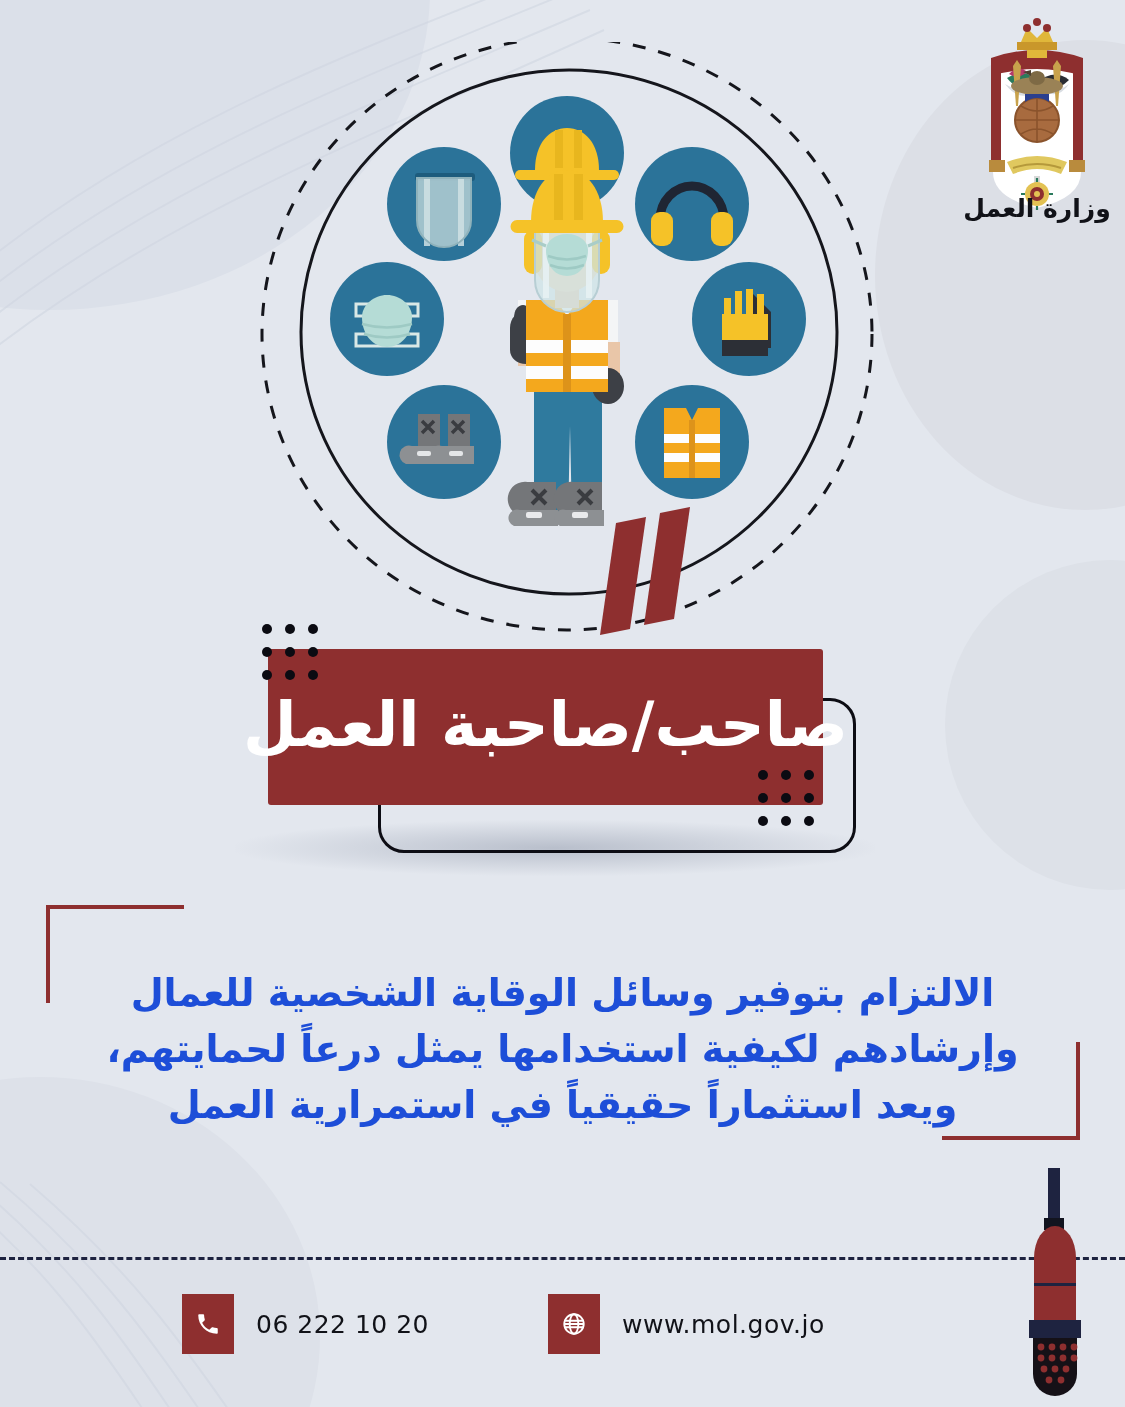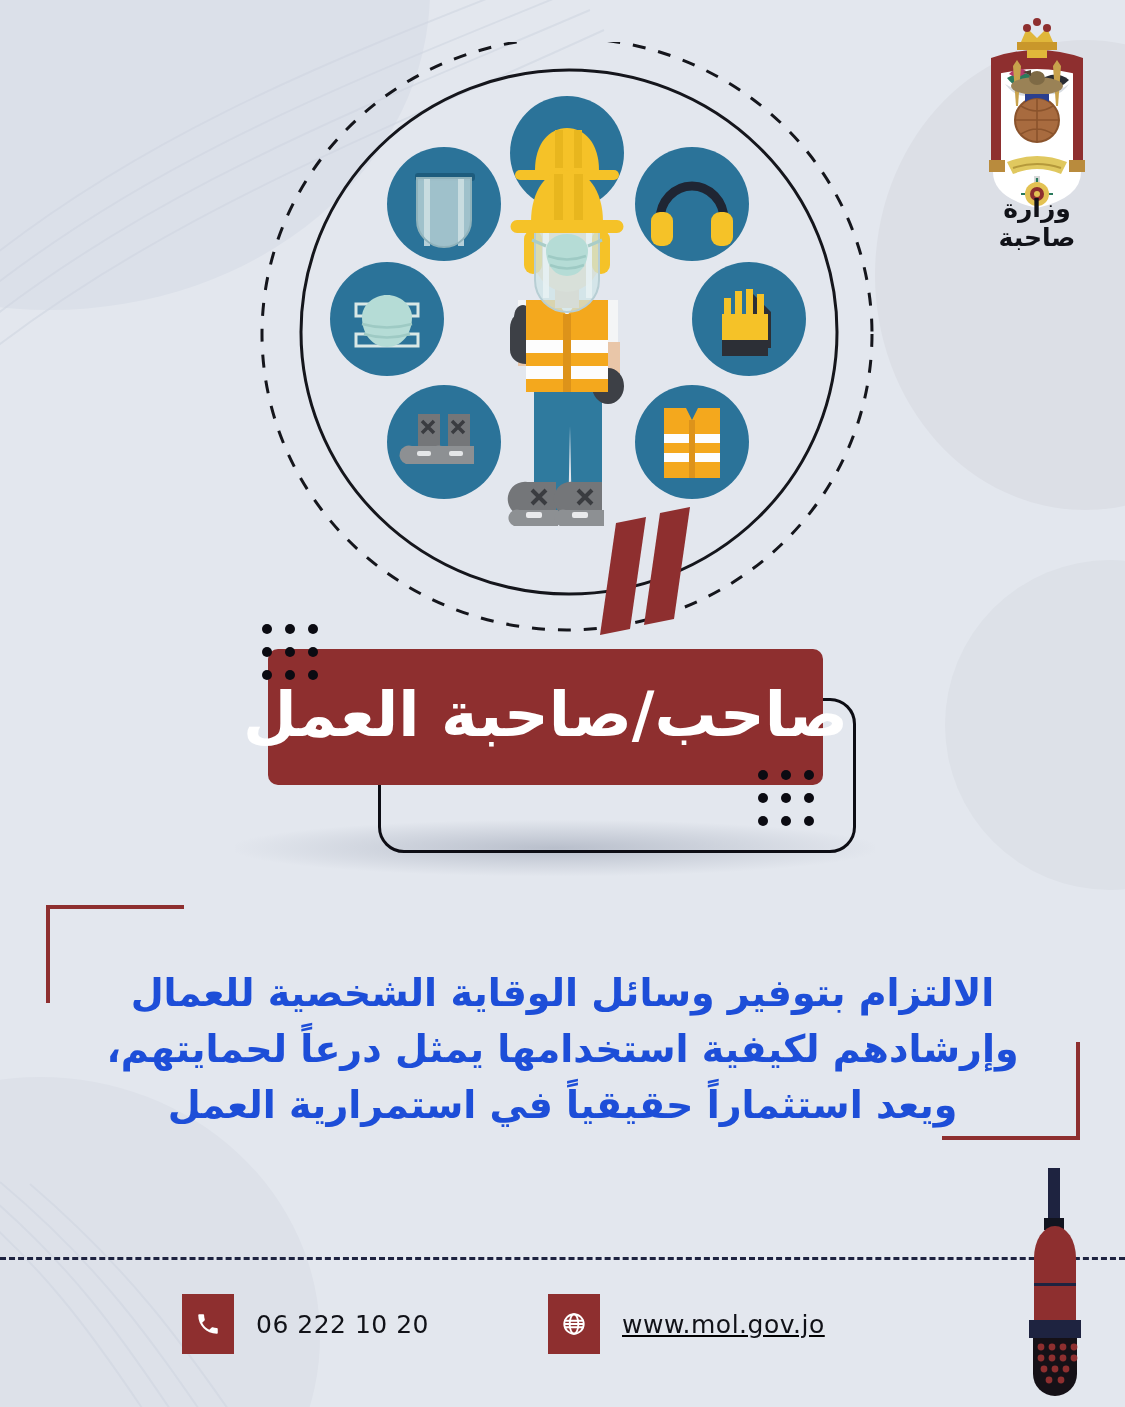--- a/index.html
+++ b/index.html
@@ -32,22 +32,22 @@
   
   .quote-bars{position:absolute;left:598px;top:505px;width:120px;height:130px;}
 
   
   .title-zone{position:absolute;left:250px;top:620px;width:620px;height:250px;}
   .title-outline{
     position:absolute;left:128px;top:78px;width:478px;height:155px;
     border:3px solid #0d0d14;border-radius:26px;box-sizing:border-box;
   }
   .title-banner{
-    position:absolute;left:18px;top:29px;width:555px;height:136px;
-    background:#8e2f2f;border-radius:10px;
+    position:absolute;left:18px;top:29px;width:555px;height:156px;
+    background:#8e2f2f;border-radius:3px;
     display:flex;align-items:center;justify-content:center;
   }
   .title-text{
     color:#ffffff;font-size:62px;font-weight:700;line-height:1;
     direction:rtl;letter-spacing:-1px;white-space:nowrap;
     transform:translateY(-2px);
   }
   .dotgrid{position:absolute;display:grid;grid-template-columns:repeat(3,10px);gap:13px;}
   .dotgrid span{width:10px;height:10px;border-radius:50%;background:#0b0b12;display:block;}
   .dotgrid-tl{left:12px;top:4px;}
@@ -71,21 +71,21 @@
   
   .divider{
     position:absolute;left:0;top:1257px;width:1125px;height:0;
     border-top:3px dashed #1e2340;
   }
 
   
   .footer{position:absolute;left:0;top:1290px;width:1125px;height:90px;}
   .contact{position:absolute;display:flex;align-items:center;gap:22px;}
   .contact-phone{left:182px;top:4px;}
-  .contact-web{left:548px;top:4px;text-decoration:underline;}
+  .contact-web{left:548px;top:4px;}
   .icon-box{
     width:52px;height:60px;background:#8e2f2f;
     display:flex;align-items:center;justify-content:center;flex:0 0 auto;
   }
   .icon-box svg{display:block;}
   .contact-text{
     color:#111218;font-size:25px;font-weight:400;letter-spacing:.5px;white-space:nowrap;
   }
 
   
@@ -383,16 +383,16 @@
 
       <rect x="71" y="158" width="6" height="10" fill="#d8d8d8"></rect>
       <circle cx="74" cy="176" r="12" fill="#e3c253"></circle>
       <circle cx="74" cy="176" r="7" fill="#8e2f2f"></circle>
       <circle cx="74" cy="176" r="3" fill="#e3c253"></circle>
       <g stroke="#2a7a5c" stroke-width="2.2">
         <path d="M62 176 h-4 M90 176 h-4 M74 164 v-4 M74 192 v-4"></path>
       </g>
     </svg>
     <div style="position:absolute;left:0;top:176px;width:148px;text-align:center;
-                direction:rtl;color:#111218;font-size:25px;font-weight:700;letter-spacing:1px;">وزارة صاحبة</div>
+                direction:rtl;color:#111218;font-size:25px;font-weight:700;letter-spacing:1px;">وزارة العمل</div>
   </div>
 
 </div>
 
 </body></html>

